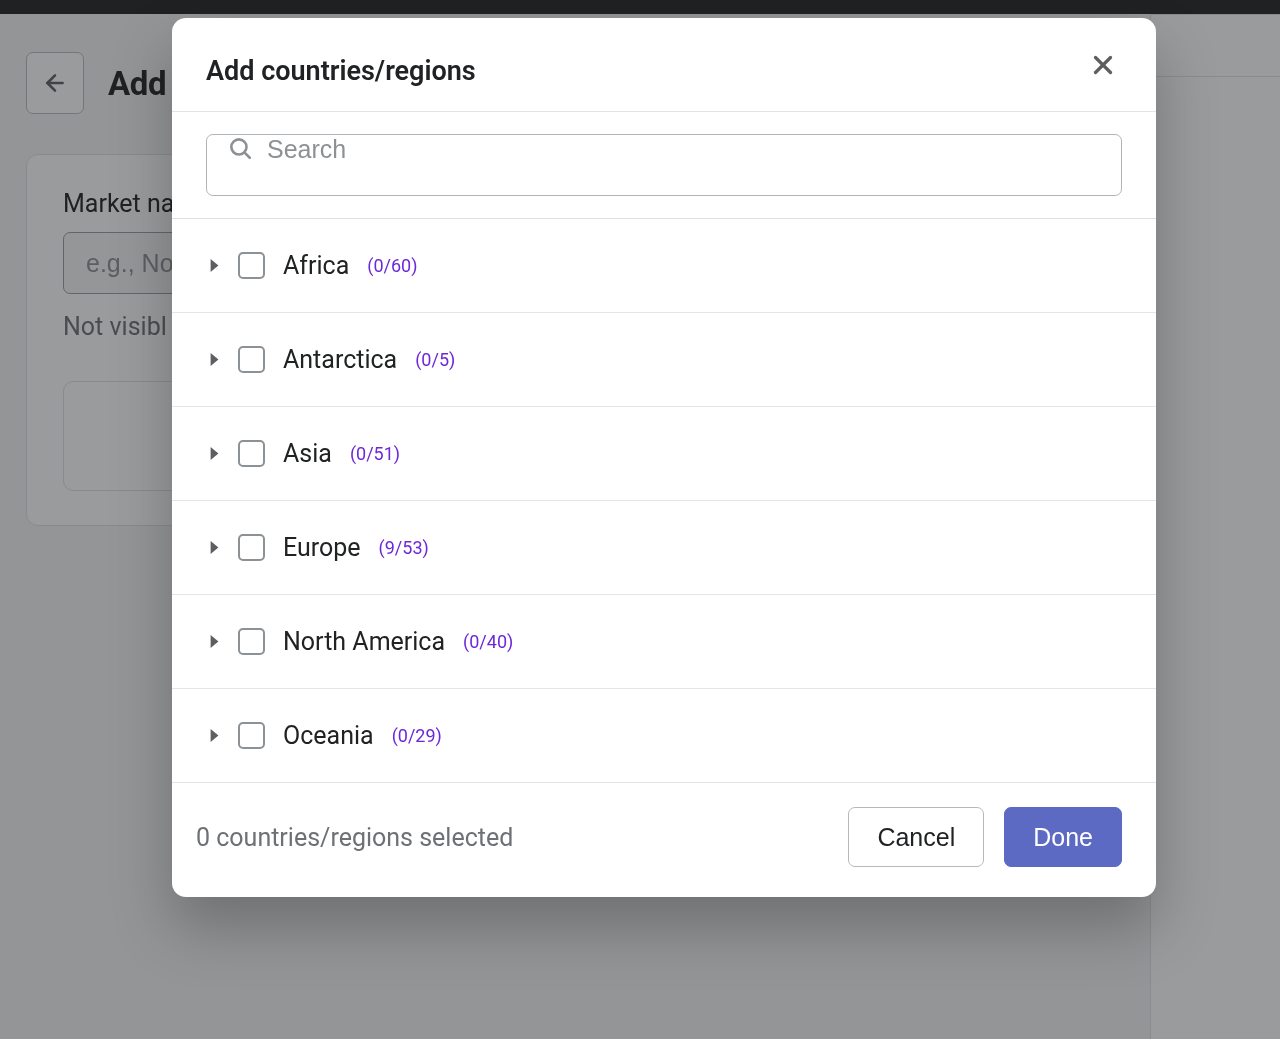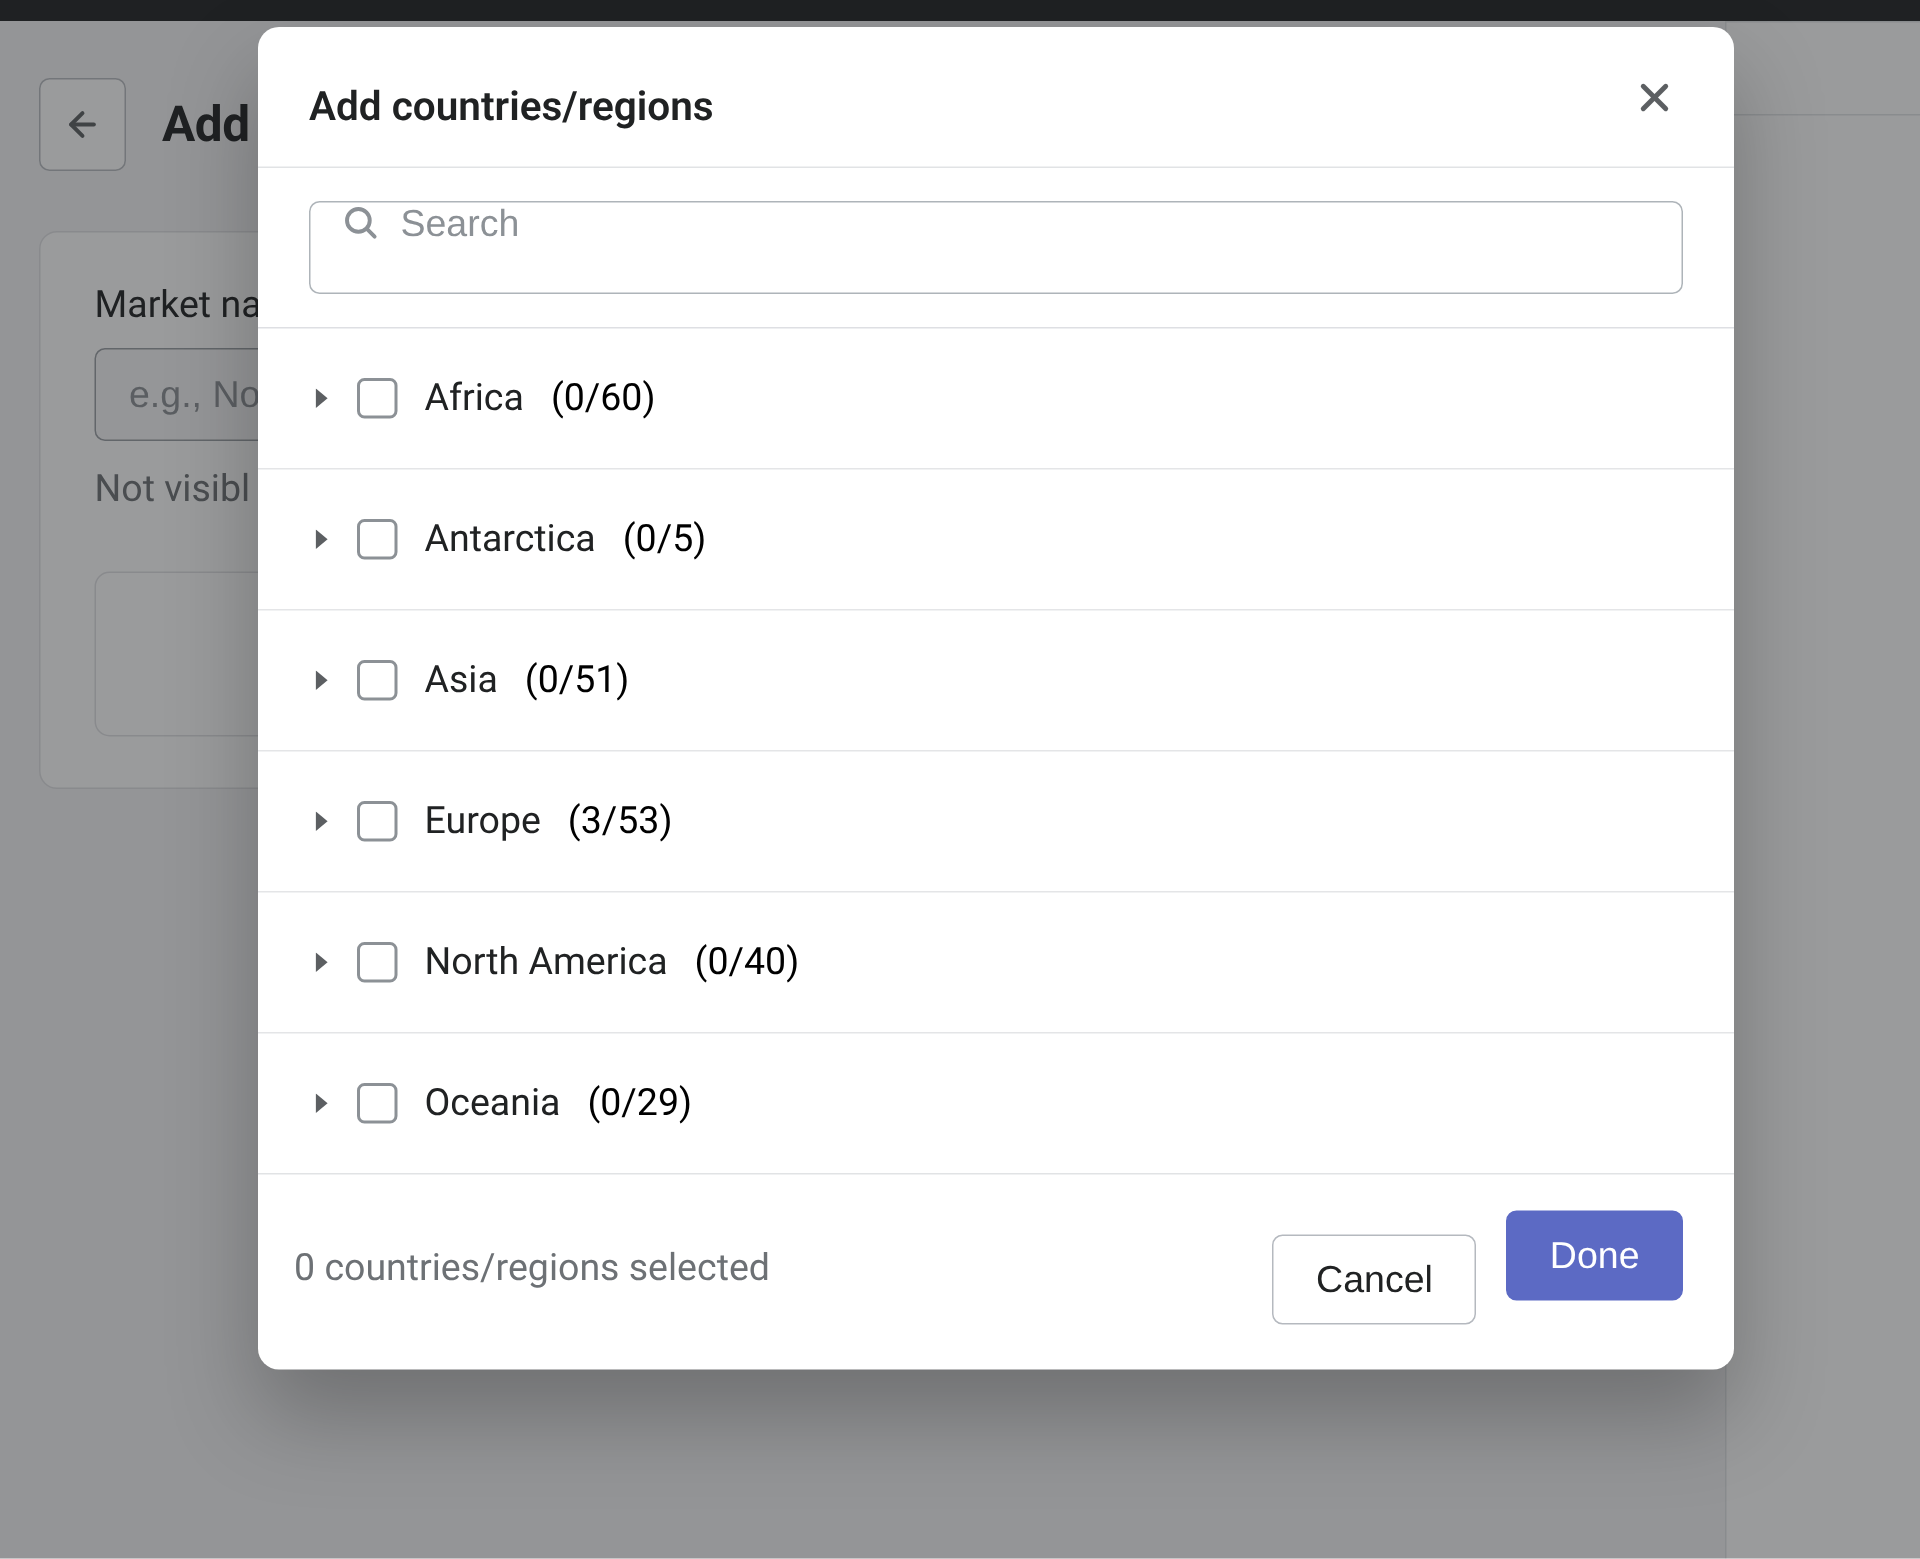--- a/index.html
+++ b/index.html
@@ -190,22 +190,22 @@
     flex-shrink: 0;
     margin-left: 4px;
   }
   .region-label {
     font-size: 25px;
     color: #202223;
     margin-left: 6px;
     cursor: pointer;
   }
   .region-count {
-    font-size: 25px;
-    color: #000000;
+    font-size: 18px;
+    color: #6d28d9;
     margin-left: 6px;
   }
 
   .modal-footer {
     display: flex;
     align-items: center;
     justify-content: space-between;
     padding: 24px 34px 30px 24px;
     border-top: 1px solid #e1e3e5;
   }
@@ -225,21 +225,20 @@
     font-weight: 500;
     cursor: pointer;
     display: inline-flex;
     align-items: center;
     justify-content: center;
   }
   .btn-secondary {
     background: #fff;
     border: 1.5px solid #b5b9bf;
     color: #202223;
-    margin-top: 16px;
   }
   .btn-primary {
     background: #5c6ac4;
     border: 1px solid #5c6ac4;
     color: #fff;
   }
 </style>
 </head>
 <body>
 
@@ -321,21 +320,21 @@
         <span class="region-count">(0/51)</span>
       </div>
       <div class="region-row">
         <span class="expand-caret">
           <svg viewBox="0 0 10 10">
             <path d="M2 0 L8 5 L2 10 Z"></path>
           </svg>
         </span>
         <span class="region-check"></span>
         <span class="region-label">Europe</span>
-        <span class="region-count">(3/53)</span>
+        <span class="region-count">(9/53)</span>
       </div>
       <div class="region-row">
         <span class="expand-caret">
           <svg viewBox="0 0 10 10">
             <path d="M2 0 L8 5 L2 10 Z"></path>
           </svg>
         </span>
         <span class="region-check"></span>
         <span class="region-label">North America</span>
         <span class="region-count">(0/40)</span>

